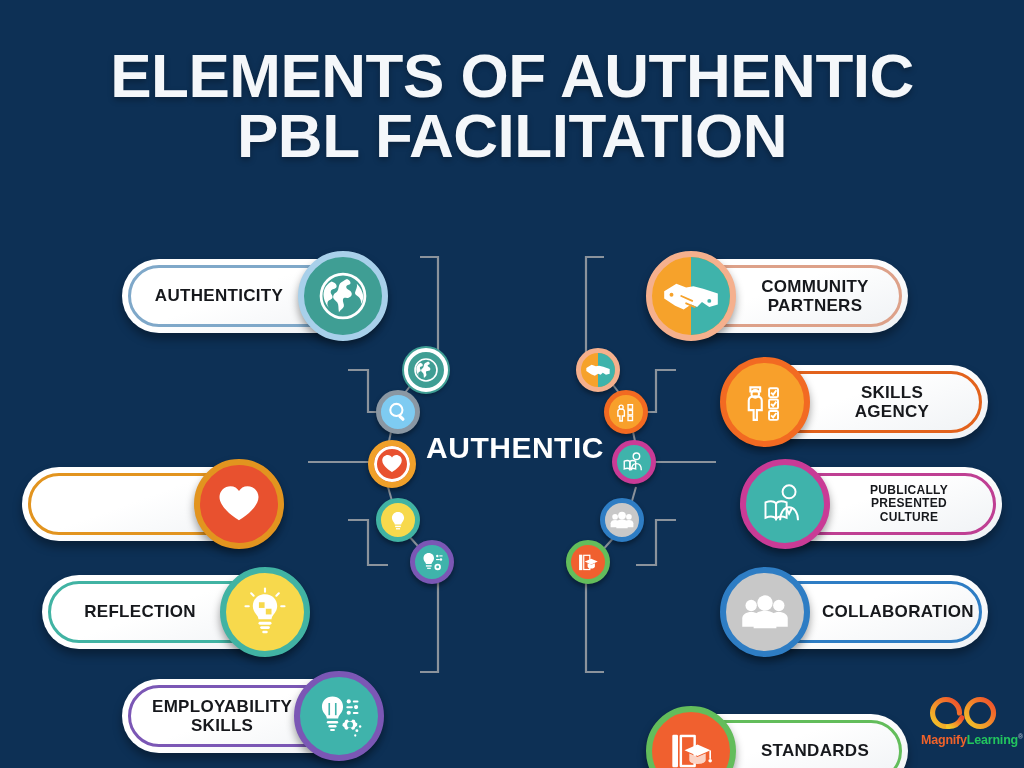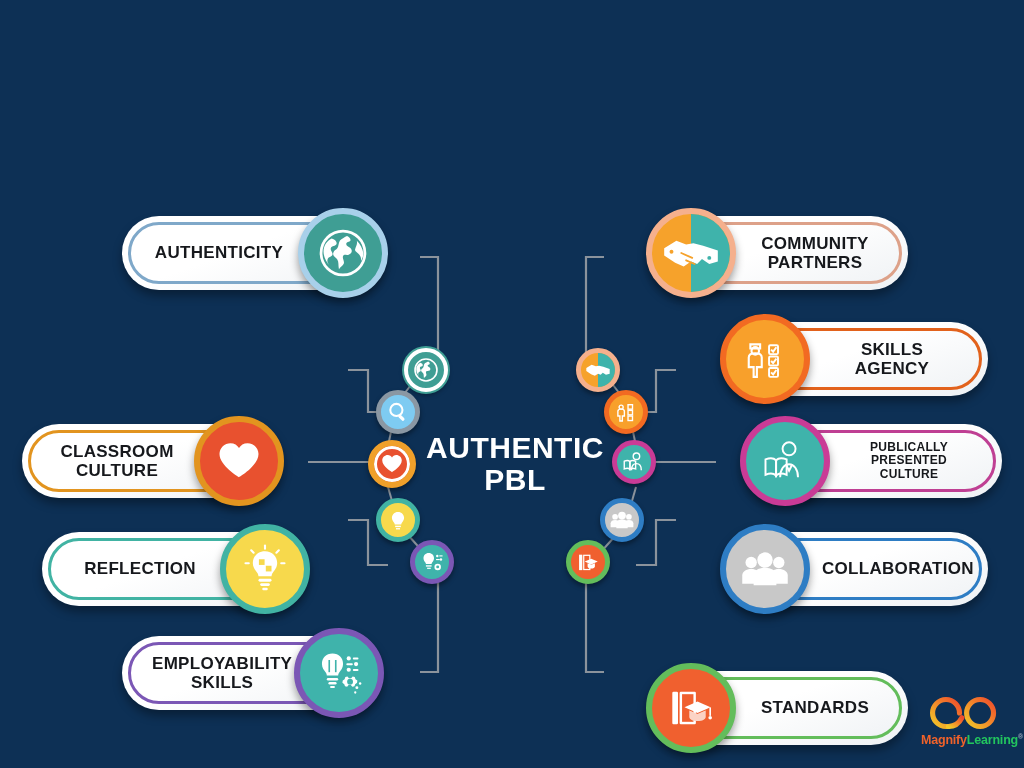--- a/index.html
+++ b/index.html
@@ -29,21 +29,21 @@
   }
   .center-label .cl2{display:block;}
 
   
   .pill{
     position:absolute;
     height:74px;
     background:linear-gradient(160deg,#ffffff 0%,#ffffff 45%,#eef1f4 100%);
     border-radius:40px;
     box-shadow:0 6px 10px rgba(0,0,0,.35);
-    display:flex;align-items:center;
+    display:flex;align-items:center;margin-top:43px;
   }
   .pill .inner{
     position:absolute;left:6px;top:6px;right:6px;bottom:6px;
     border-radius:34px;border:3px solid #888;
     box-sizing:border-box;pointer-events:none;
   }
   .pill .label{
     position:relative;z-index:3;
     color:#16181c;font-weight:bold;
     font-size:17px;line-height:1.12;letter-spacing:.3px;
@@ -114,46 +114,45 @@
       <path d="M392 427 L388 446"></path>
       <path d="M388 487 L394 508"></path>
       <path d="M408 535 L424 553"></path>
       <path d="M610 381 L626 402"></path>
       <path d="M632 427 L636 446"></path>
       <path d="M636 487 L630 508"></path>
       <path d="M616 535 L600 553"></path>
     </g>
   </svg>
 
+  <div class="title">
+    <span>ELEMENTS OF AUTHENTIC</span>
+    <span class="l2">PBL FACILITATION</span>
+  </div>
 
   <div class="center-label">
     <span>AUTHENTIC</span>
-    <span class="cl2">PBL</span>
   </div>
 
   <div class="pill left" style="left:122px;top:216px;width:260px;">
     <div class="inner" style="border-color:#7fa8c9;"></div>
     <div class="label">AUTHENTICITY</div>
     <div class="disc" style="background:#3f9e94;border:6px solid #a8d0ea;">
       <svg viewBox="0 0 64 64" aria-hidden="true">
         <circle cx="32" cy="32" r="27" fill="none" stroke="#ffffff" stroke-width="3.4"></circle>
         <path fill="#ffffff" d="M18 14c4 1 7 4 6 7s-6 2-7 5 3 5 2 8-5 2-6 6c-1 3 1 6 3 8-5-5-8-12-8-18 0-7 4-13 10-16z"></path>
         <path fill="#ffffff" d="M37 11c3 1 5 4 4 6s-5 1-5 4 4 3 6 6 0 6-3 7-6-1-7 2 2 6 1 9-4 4-6 7c-1-5 0-9-2-12s-6-4-5-8 5-4 6-8 1-7 4-9 5-3 7-4z"></path>
         <path fill="#ffffff" d="M49 17c4 4 7 9 8 15 0 4-1 7-3 10 1-4-1-7-3-9s-5-3-4-6 3-6 2-10z"></path>
       </svg>
     </div>
   </div>
 
 
   <div class="pill left" style="left:22px;top:424px;width:256px;">
     <div class="inner" style="border-color:#e2941f;"></div>
-    <div class="label">
-      <span>CLASSROOM</span><br>
-      <span>CULTURE</span>
-    </div>
     <div class="disc" style="background:#e8512f;border:6px solid #e2941f;">
       <svg viewBox="0 0 64 64" aria-hidden="true">
         <path fill="#ffffff" d="M32 52S8 38 8 23.5C8 15.5 14.3 10 21.5 10c4.7 0 8.6 2.4 10.5 6 1.9-3.6 5.8-6 10.5-6C49.7 10 56 15.5 56 23.5 56 38 32 52 32 52z"></path>
       </svg>
     </div>
   </div>
 
   <div class="pill left" style="left:42px;top:532px;width:262px;">
     <div class="inner" style="border-color:#41b3a3;"></div>
     <div class="label">REFLECTION</div>

